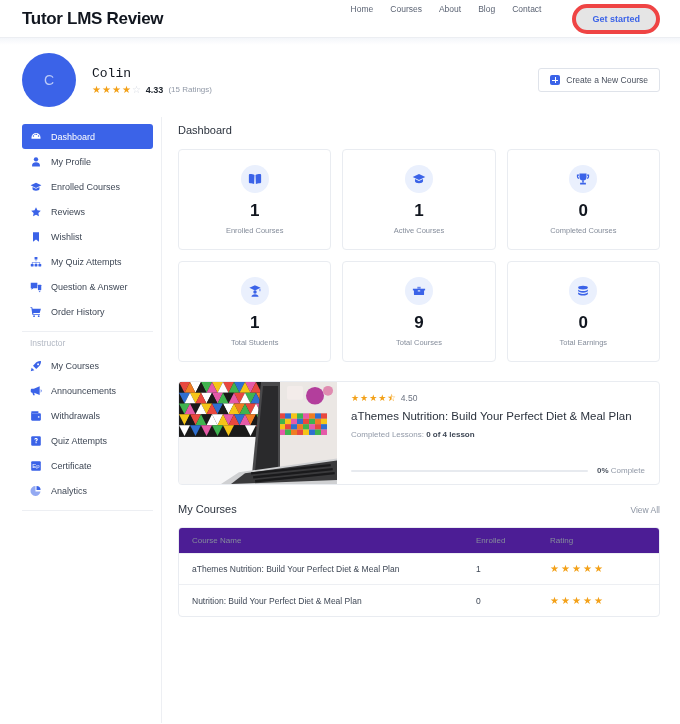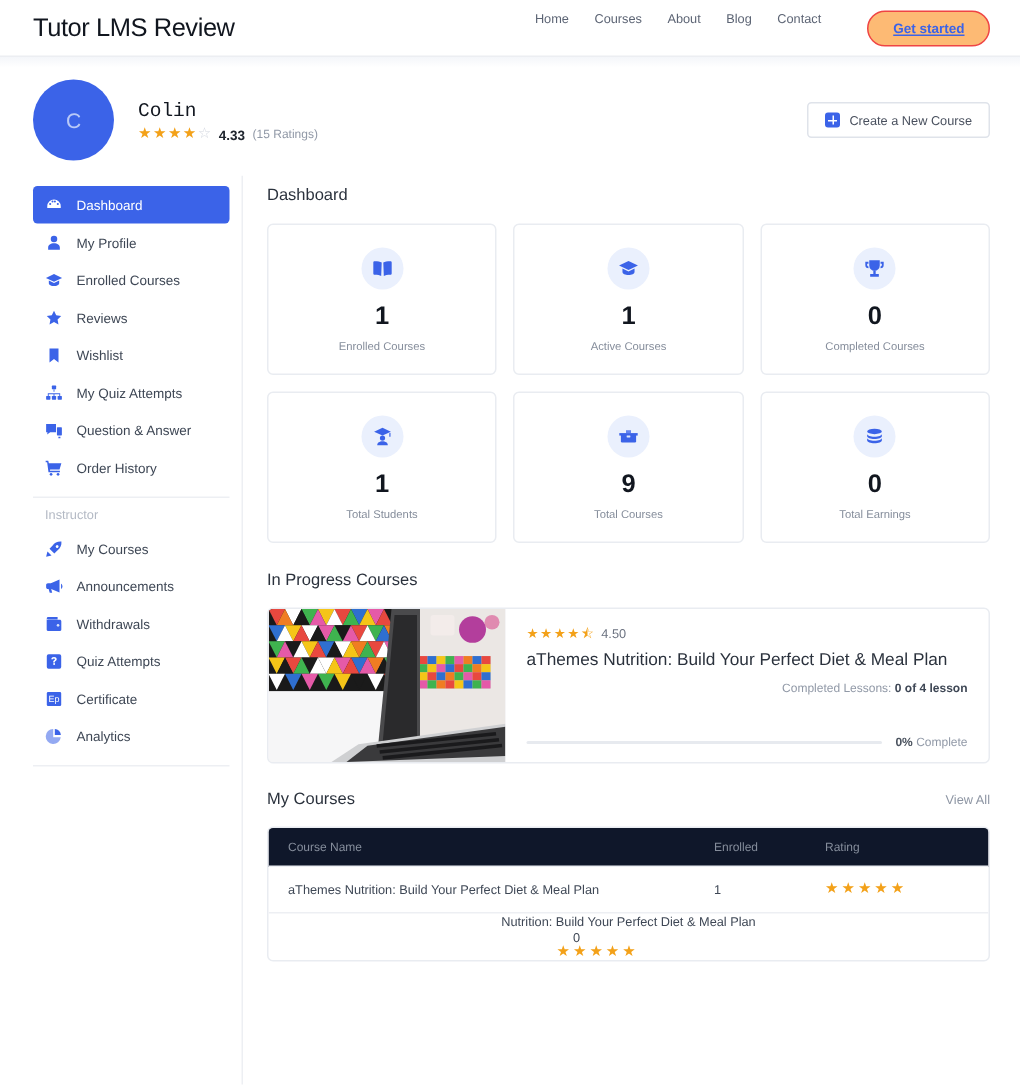--- a/index.html
+++ b/index.html
@@ -14,35 +14,35 @@
   
   .site-header {
     height: 38px;
     display: flex; align-items: center;
     padding: 0 20px 0 22px;
     background: #ffffff;
     border-bottom: 1px solid #eceef2;
     position: relative;
   }
   .brand {
-    font-size: 17px; font-weight: 400; letter-spacing: -0.3px;
+    font-size: 17px; font-weight: 700; letter-spacing: -0.3px;
     color: #11161f; white-space: nowrap;
   }
   .nav { margin-left: auto; display: flex; align-items: flex-start; gap: 17px; }
   .nav a {
     font-size: 8.5px; color: #5c6474; text-decoration: none; white-space: nowrap;
   }
   .get-started {
     margin-left: 14px;
-    border: 1px solid #ef4444;
+    border: 4px solid #ef4444;
     border-radius: 20px;
     padding: 6px 16px;
     font-size: 9px; font-weight: 700;
-    color: #3b63e8; background: #fdba74;
-    white-space: nowrap; cursor: pointer; text-decoration: underline;
+    color: #3b63e8; background: #e5e5e5;
+    white-space: nowrap; cursor: pointer;
   }
 
   .header-shade {
     height: 7px;
     background: linear-gradient(#f4f6fa, #ffffff);
   }
 
   
   .profile-bar {
     display: flex; align-items: center;
@@ -151,38 +151,38 @@
     display: flex; overflow: hidden;
     height: 104px;
   }
   .ip-thumb { width: 158px; flex: none; position: relative; overflow: hidden; background: #efeff1; }
   .ip-thumb svg { width: 100%; height: 100%; display: block; }
   .ip-body { flex: 1; min-width: 0; padding: 11px 14px 9px 14px; display: flex; flex-direction: column; }
   .ip-rating { display: flex; align-items: center; gap: 5px; }
   .ip-rating .stars { font-size: 9px; }
   .ip-rate-val { font-size: 8.5px; color: #6b7280; }
   .ip-title { font-size: 11.5px; color: #2b323d; margin-top: 7px; white-space: nowrap; }
-  .ip-lessons { font-size: 8px; color: #9199a7; margin-top: 8px; text-align: right; }
+  .ip-lessons { font-size: 8px; color: #9199a7; margin-top: 8px; }
   .ip-lessons b { color: #3e4755; font-weight: 700; }
   .ip-prog-row { margin-top: auto; display: flex; align-items: center; gap: 9px; }
   .ip-bar { flex: 1; height: 2px; background: #e7eaef; border-radius: 2px; position: relative; }
   .ip-bar span { position: absolute; left: 0; top: 0; bottom: 0; background: #3b63e8; border-radius: 2px; }
   .ip-pct { font-size: 8px; color: #9199a7; white-space: nowrap; }
   .ip-pct .pctnum { color: #4b535f; font-weight: 700; }
 
   
   .mc-block { margin-top: 18px; }
   .mc-table {
     margin-top: 12px;
     border: 1px solid #e9ecf1; border-radius: 4px;
     overflow: hidden; background: #fff;
   }
   .mc-row { display: flex; align-items: center; height: 31px; padding: 0 13px; border-bottom: 1px solid #edeff3; }
-  .mc-row:last-child { border-bottom: none; flex-direction: column; }
-  .mc-head { background: #0f172a; height: 26px; }
+  .mc-row:last-child { border-bottom: none; }
+  .mc-head { background: #4c1d95; height: 26px; }
   .mc-head .c { font-size: 8px; color: #858d9b; }
   .c-name { flex: 1; min-width: 0; font-size: 8.5px; color: #3e4755; white-space: nowrap; overflow: hidden; }
   .c-enroll { width: 74px; flex: none; font-size: 8.5px; color: #3e4755; }
   .c-rating { width: 96px; flex: none; }
   .c-rating .stars { font-size: 10px; gap: 2px; }
 </style>
 </head>
 <body>
 
 <div class="site-header">
@@ -426,21 +426,20 @@
               <path d="M2.4 6c0 1.15 2.5 2.1 5.6 2.1s5.6-.95 5.6-2.1v1.8c0 1.15-2.5 2.1-5.6 2.1S2.4 8.95 2.4 7.8V6z"></path>
               <path d="M2.4 9.2c0 1.15 2.5 2.1 5.6 2.1s5.6-.95 5.6-2.1V11c0 1.15-2.5 2.1-5.6 2.1S2.4 12.15 2.4 11V9.2z"></path>
             </svg>
           </div>
           <div class="card-num">0</div>
           <div class="card-lbl">Total Earnings</div>
         </div>
       </div>
 
     <section class="ip-block">
-      <div class="sect-title">In Progress Courses</div>
       <div class="ip-card">
         <div class="ip-thumb">
           <svg viewBox="0 0 158 104" preserveAspectRatio="none">
             <defs>
               <clipPath id="clipTop">
                   <rect x="0" y="0" width="88" height="56"></rect>
                 </clipPath>
             </defs>
             <rect x="0" y="0" width="158" height="104" fill="#f2f2f4"></rect>
             <g clip-path="url(#clipTop)">

